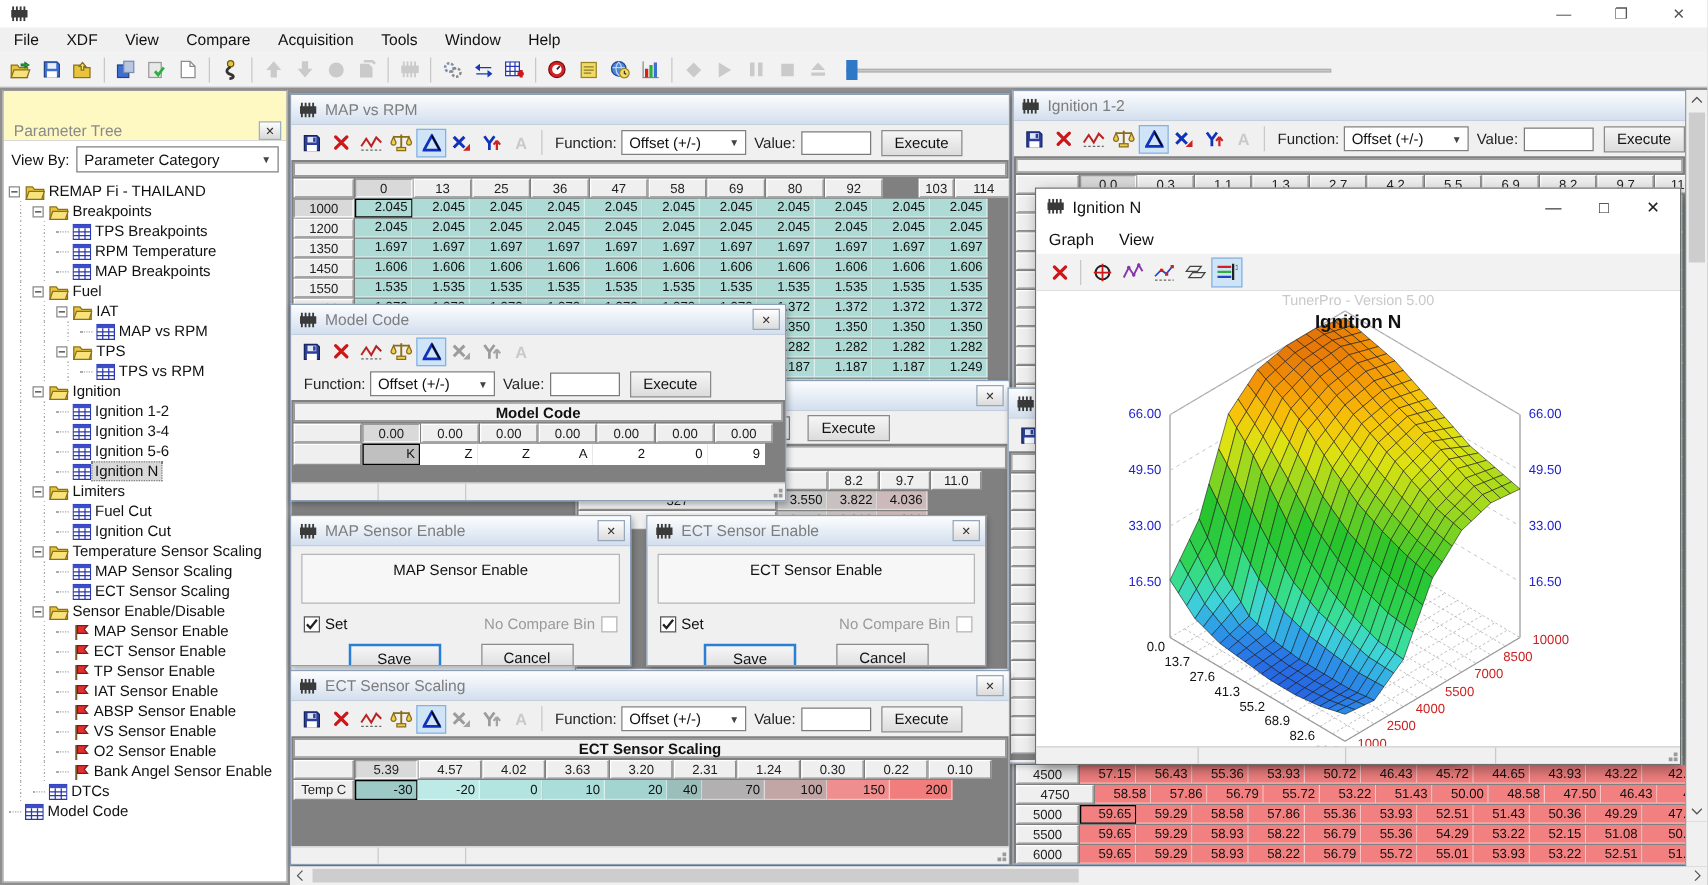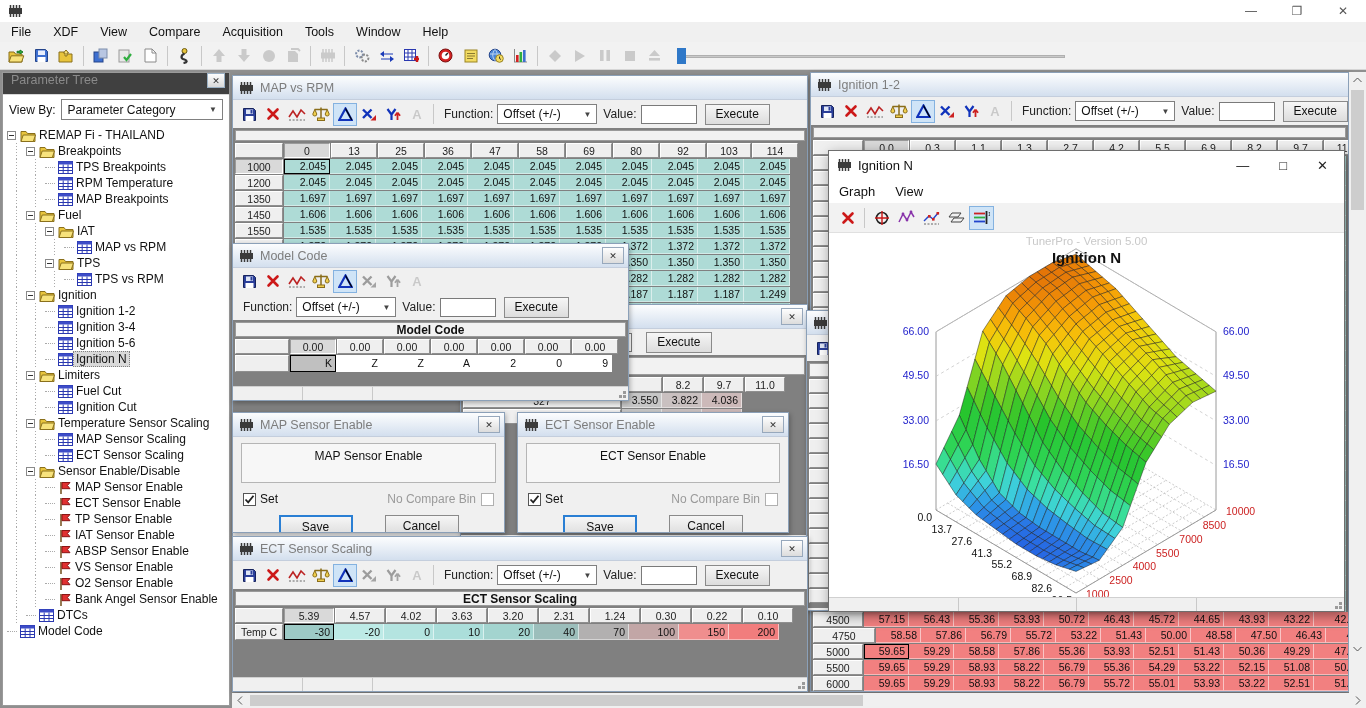--- a/index.html
+++ b/index.html
@@ -14,21 +14,21 @@
   .main-toolbar{position:absolute;left:0;top:42px;width:1366px;height:28px;background:#f2f2f2;border-bottom:1px solid #d6d6d6;display:flex;align-items:center;padding-left:4px}
   .tb-btn{width:25px;height:24px;display:flex;align-items:center;justify-content:center;border:1px solid transparent}
   .tb-sep{width:1px;height:20px;background:#c8c8c8;margin:0 4px}
   .dis svg{filter:grayscale(1) opacity(.45)}
   .slider{position:relative;width:388px;height:18px;margin-left:10px}
   .slider .track{position:absolute;left:0;right:0;top:8px;height:3px;background:#c9c9c9;border:1px solid #b0b0b0}
   .slider .handle{position:absolute;left:0;top:1px;width:9px;height:16px;background:#2f78c8}
   .mdi{position:absolute;left:0;top:70px;width:1366px;height:638px;background:#8f8f8f}
   
   .sidepanel{position:absolute;left:2px;top:72px;width:228px;height:634px;background:#fff;border:1px solid #9a9a9a;z-index:5;display:flex;flex-direction:column}
-  .sp-head{height:22px;background:#404040;display:flex;align-items:flex-start;padding:0 4px 0 8px;font-size:12.5px;color:#8a8a8a;border-bottom:1px solid #d8d8d8}
+  .sp-head{height:40px;background:#fef9c3;display:flex;align-items:flex-end;padding:0 4px 0 8px;font-size:12.5px;color:#8a8a8a;border-bottom:1px solid #d8d8d8}
   .sp-close{margin-left:auto;width:18px;height:15px;background:linear-gradient(#fdfdfd,#d9d9d9);border:1px solid #9ab0c4;display:flex;align-items:center;justify-content:center;font-size:9px;color:#333}
   .viewby{display:flex;align-items:center;padding:4px 6px;font-size:12px;color:#111;background:#fff}
   .selectbox{display:flex;align-items:center;border:1px solid #808080;background:#fff;height:21px;font-size:12px;padding:0 2px 0 5px;color:#111}
   .selectbox .caret{margin-left:auto;color:#444;font-size:8px;padding:0 3px}
   .viewby .selectbox{flex:1;margin-left:6px}
   .tree{flex:1;overflow:hidden;padding:3px 0 0 4px;background:#fff}
   .tnode{display:flex;align-items:center;height:16px;font-size:12px;color:#111;white-space:nowrap}
   .g{width:19px;align-self:stretch;background-image:repeating-linear-gradient(to bottom,#aaa 0 1px,transparent 1px 3px);background-size:1px 100%;background-position:9px 0;background-repeat:no-repeat}
   .expander{width:9px;height:9px;border:1px solid #8a8a8a;background:#fff;position:relative;margin-right:4px;flex:none}
   .expander::after{content:"";position:absolute;left:1px;right:1px;top:3px;height:1px;background:#333}
@@ -858,21 +858,21 @@
         <span class="hc" style="width: 48px; height: 15px;"></span>
         <span class="hc pressed" style="width: 46px; height: 15px;">0</span>
         <span class="hc" style="width: 46px; height: 15px;">13</span>
         <span class="hc" style="width: 46px; height: 15px;">25</span>
         <span class="hc" style="width: 46px; height: 15px;">36</span>
         <span class="hc" style="width: 46px; height: 15px;">47</span>
         <span class="hc" style="width: 46px; height: 15px;">58</span>
         <span class="hc" style="width: 46px; height: 15px;">69</span>
         <span class="hc" style="width: 46px; height: 15px;">80</span>
         <span class="hc" style="width: 46px; height: 15px;">92</span>
-        <span class="hc" style="width: 44px; height: 15px;">103</span>
+        <span class="hc" style="width: 28px; height: 15px; margin-left: 28px;">103</span>
         <span class="hc" style="width: 46px; height: 15px;">114</span>
       </div>
       <div class="gr">
         <span class="hc pressed" style="width: 48px; height: 15px;">1000</span>
         <span class="dc sel" style="width: 46px; height: 15px; background: rgb(174, 219, 214);">2.045</span>
         <span class="dc" style="width: 46px; height: 15px; background: rgb(174, 219, 214);">2.045</span>
         <span class="dc" style="width: 46px; height: 15px; background: rgb(174, 219, 214);">2.045</span>
         <span class="dc" style="width: 46px; height: 15px; background: rgb(174, 219, 214);">2.045</span>
         <span class="dc" style="width: 46px; height: 15px; background: rgb(174, 219, 214);">2.045</span>
         <span class="dc" style="width: 46px; height: 15px; background: rgb(174, 219, 214);">2.045</span>
@@ -1680,21 +1680,21 @@
         <span class="hc" style="width: 50px; height: 15px;">0.22</span>
         <span class="hc" style="width: 50px; height: 15px;">0.10</span>
       </div>
       <div class="gr">
         <span class="hc" style="width: 48px; height: 16px;">Temp C</span>
         <span class="dc sel" style="width: 50px; height: 16px; background: rgb(157, 202, 198);">-30</span>
         <span class="dc" style="width: 50px; height: 16px; background: rgb(189, 234, 230);">-20</span>
         <span class="dc" style="width: 50px; height: 16px; background: rgb(180, 228, 224);">0</span>
         <span class="dc" style="width: 50px; height: 16px; background: rgb(171, 222, 218);">10</span>
         <span class="dc" style="width: 50px; height: 16px; background: rgb(163, 212, 207);">20</span>
-        <span class="dc" style="width: 45px; height: 16px; background: rgb(156, 190, 187);">40</span>
+        <span class="dc" style="width: 28px; height: 16px; background: rgb(156, 190, 187);">40</span>
         <span class="dc" style="width: 50px; height: 16px; background: rgb(178, 176, 176);">70</span>
         <span class="dc" style="width: 50px; height: 16px; background: rgb(194, 166, 166);">100</span>
         <span class="dc" style="width: 50px; height: 16px; background: rgb(239, 142, 142);">150</span>
         <span class="dc" style="width: 50px; height: 16px; background: rgb(241, 125, 125);">200</span>
       </div>
     </div>
   <div class="statusbar">
     <div class="seg" style="width:70px"></div>
       <div class="seg" style="width:70px"></div>
     <div class="grip"></div>

